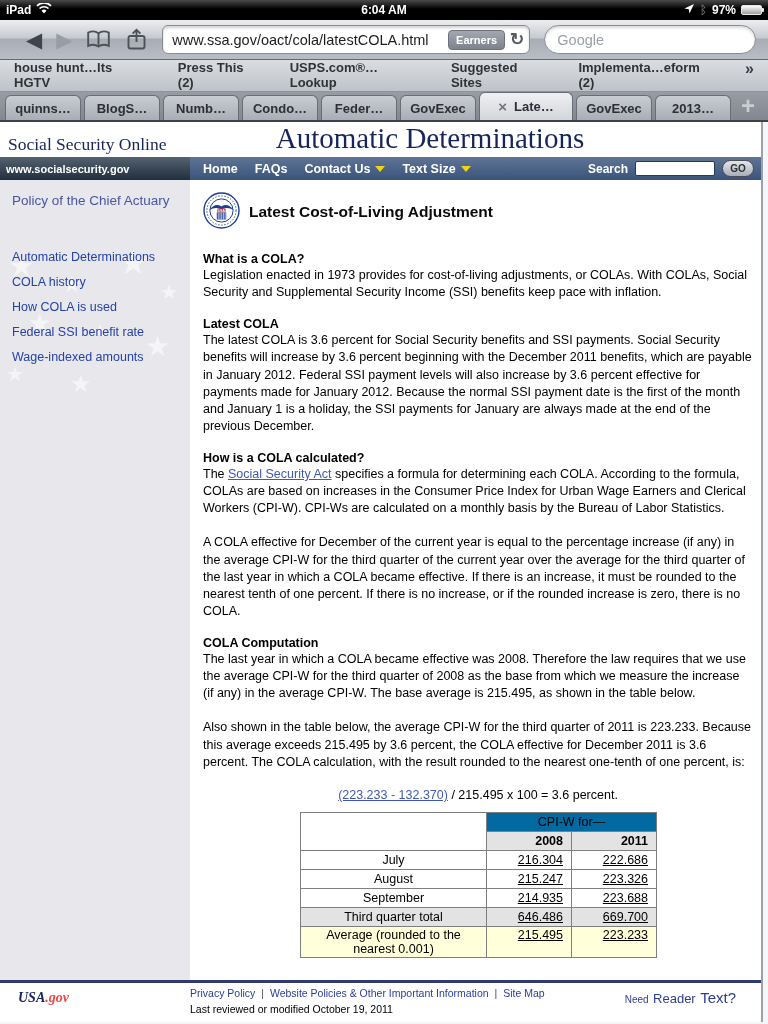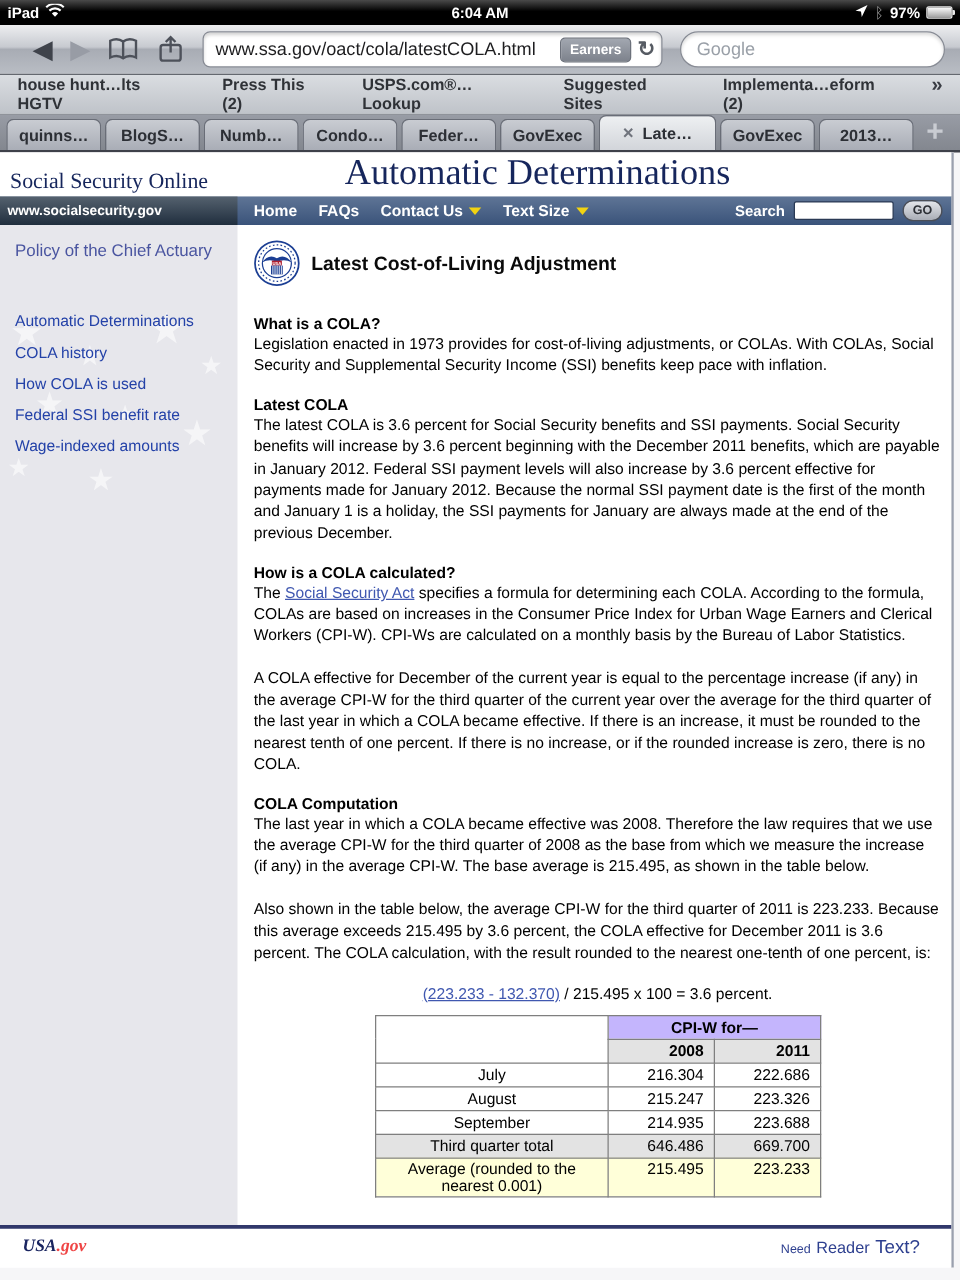--- a/index.html
+++ b/index.html
@@ -82,24 +82,24 @@
   .content-header { display:flex; align-items:center; gap:9px; margin:3px 0 20px; }
   .content-title { font-size:15.5px; font-weight:bold; color:#0a0a0a; }
   .section-h { font-weight:bold; margin-top:16px; }
   .para { line-height:1.37; margin-top:1px; }
   .para + .para { margin-top:17px; }
   .inline-link { color:#4058b0; }
   .formula { text-align:center; margin:17px 0 8px; }
 
   .cpi-table { border-collapse:collapse; margin:10px 0 22px 97px; font-size:12.5px; }
   .cpi-table th, .cpi-table td { border:1px solid #7f7f7f; padding:1px 8px; height:19px; }
-  .cpi-table .hdr { background:#c4b5fd; font-weight:bold; text-align:center; }
+  .cpi-table .hdr { background:#0369a1; font-weight:normal; text-align:center; }
   .cpi-table .yr { background:#e3e3e3; font-weight:bold; text-align:right; width:85px; }
   .cpi-table .lbl { text-align:center; width:186px; font-weight:normal; }
-  .cpi-table .num { text-align:right; }
+  .cpi-table .num { text-align:right;text-decoration:underline; }
   .cpi-table tr.gray td { background:#e3e3e3; }
   .cpi-table tr.yellow td { background:#ffffd9; }
 
   .footer { border-top:3px solid #31386b; background:#fff; display:flex; padding:4px 0 7px; }
   .footer-logo { width:190px; padding:3px 0 0 18px; font-family:"Liberation Serif",serif; font-style:italic; font-weight:bold; font-size:14px; }
   .logo-usa { color:#1a2560; }
   .logo-gov { color:#ef4444;margin-top:16px; }
   .footer-center { font-size:10.5px; }
   .footer-links { color:#2b3d9b; }
   .footer-links a { color:#2b3d9b; text-decoration:none; }
@@ -323,20 +323,30 @@
             <td class="num" style="vertical-align:top;">215.495</td>
             <td class="num" style="vertical-align:top;">223.233</td>
           </tr>
         </tbody>
           </table>
       </div>
     </div>
 
     <div class="footer">
       <div class="footer-logo"><span class="logo-usa">USA</span><span class="logo-gov">.gov</span></div>
+      <div class="footer-center">
+        <div class="footer-links">
+          <a href="#">Privacy Policy</a>
+          <span class="flink-sep">|</span>
+          <a href="#">Website Policies &amp; Other Important Information</a>
+          <span class="flink-sep">|</span>
+          <a href="#">Site Map</a>
+        </div>
+        <div class="footer-modified">Last reviewed or modified October 19, 2011</div>
+      </div>
       <div class="footer-right">
         <span class="need-sm">Need</span>
         <span class="need-md">Reader</span>
         <span class="need-lg">Text?</span>
       </div>
     </div>
   </div>
 
 </div>
 

